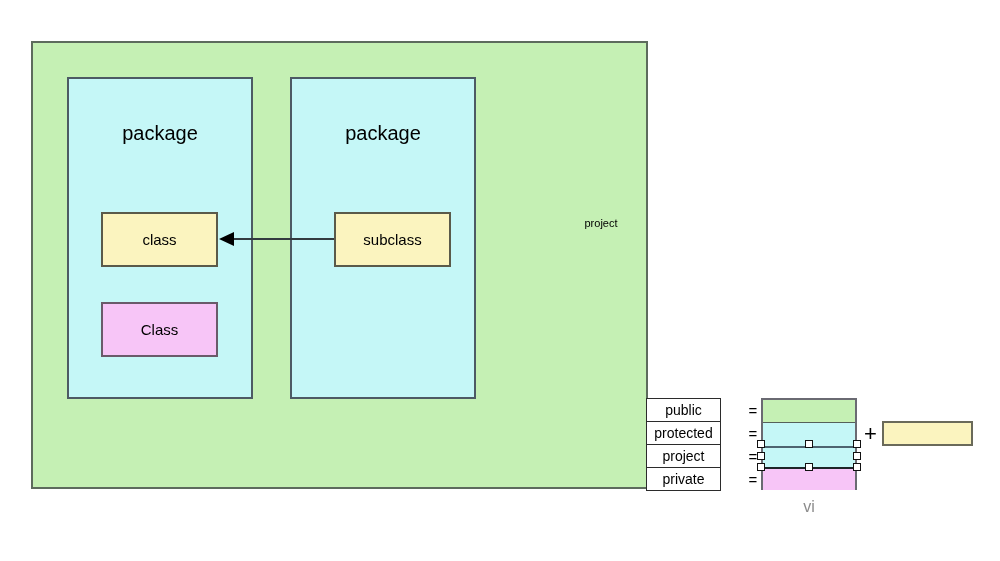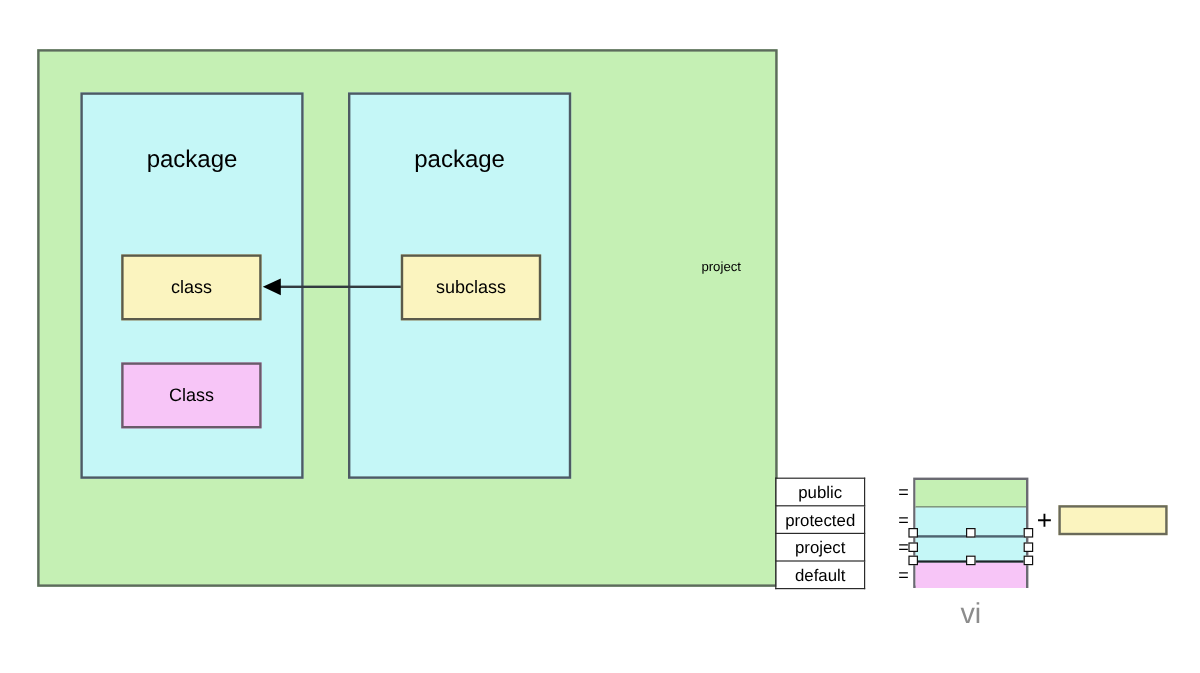--- a/index.html
+++ b/index.html
@@ -193,21 +193,21 @@
     box-sizing: border-box;
   }
 
   
   #vi-caption {
     position: absolute;
     left: 761px;
     top: 498px;
     width: 96px;
     text-align: center;
-    font-size: 24px;
+    font-size: 16px;
     color: #8c8c8c;
     white-space: nowrap;
   }
 </style>
 </head>
 <body>
 
 <div id="canvas">
 
   <div class="box" id="project-box">
@@ -236,21 +236,21 @@
       <tr>
         <td>public</td>
       </tr>
       <tr>
         <td>protected</td>
       </tr>
       <tr>
         <td>project</td>
       </tr>
       <tr>
-        <td>default</td>
+        <td>private</td>
       </tr>
     </tbody>
   </table>
 
   <span class="legend-eq" style="top:402px;">=</span>
   <span class="legend-eq" style="top:425px;">=</span>
   <span class="legend-eq" style="top:448px;">=</span>
   <span class="legend-eq" style="top:471px;">=</span>
 
   <div id="swatch-stack">

